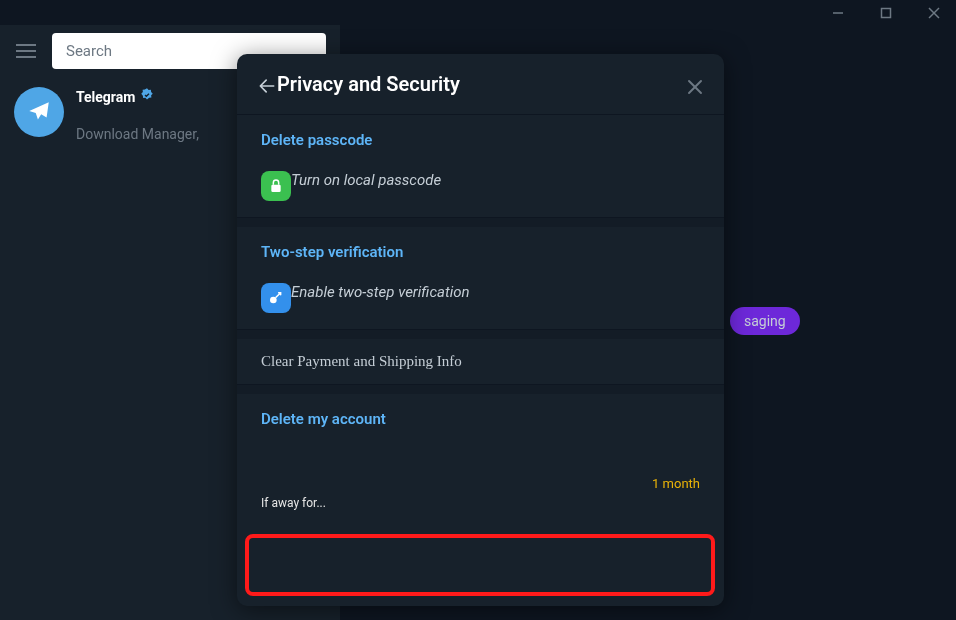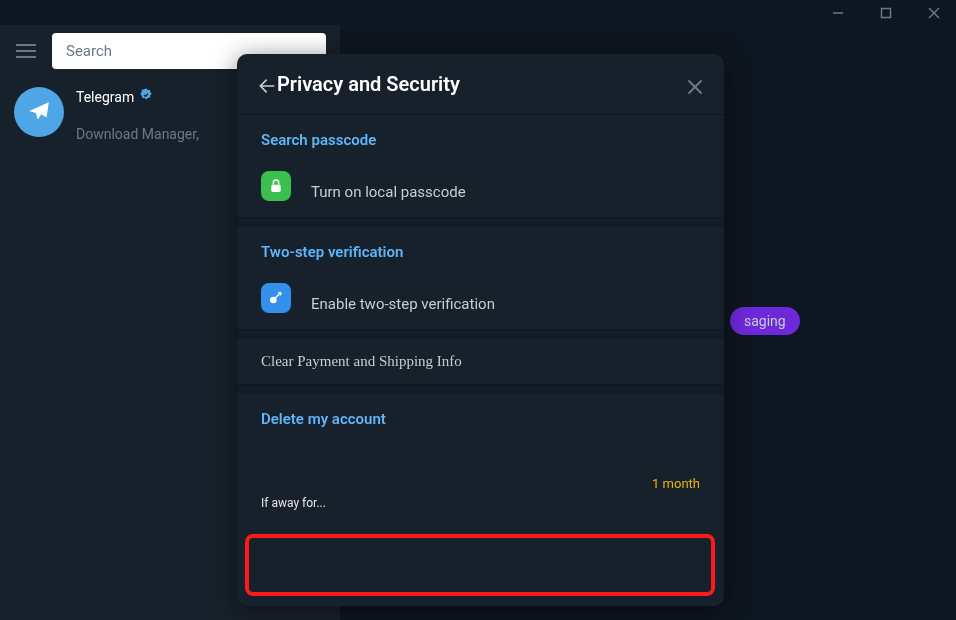--- a/index.html
+++ b/index.html
@@ -80,21 +80,21 @@
       justify-content: center;
       flex-shrink: 0;
     }
     .chat-info {
       flex: 1;
       overflow: hidden;
     }
     .chat-name {
       color: #ffffff;
       font-size: 14px;
-      font-weight: 400;
+      font-weight: 700;
       display: flex;
       align-items: center;
       gap: 4px;
     }
     .verified-badge {
       color: #4fa6e6;
       font-size: 14px;
     }
     .chat-preview {
       color: #6d7883;
@@ -162,24 +162,24 @@
       border-top: 1px solid #0e1621;
     }
     .section-header {
       color: #5eb5f7;
       font-size: 15px;
       font-weight: 600;
       padding: 16px 24px 12px 24px;
     }
     .section-item {
       display: flex;
-      align-items: flex-end;
+      align-items: flex-start;
       padding: 10px 24px 16px 24px;
-      gap: 20px;
-      cursor: pointer;
+      cursor: pointer;
+      font-style: italic;
     }
     .section-item-text {
       color: #c5ced6;
       font-size: 15px;
       padding: 14px 24px;
       cursor: pointer;
       font-family: Liberation Serif, serif;
     }
     .icon-box {
       width: 30px;
@@ -297,21 +297,21 @@
     <div class="modal-title">Privacy and Security</div>
     <div class="close-btn">
       <svg width="18" height="18" viewBox="0 0 24 24">
         <line x1="4" y1="4" x2="20" y2="20" stroke="currentColor" stroke-width="2.5" stroke-linecap="round"></line>
         <line x1="20" y1="4" x2="4" y2="20" stroke="currentColor" stroke-width="2.5" stroke-linecap="round"></line>
       </svg>
     </div>
   </div>
 
   <div class="section">
-    <div class="section-header">Search passcode</div>
+    <div class="section-header">Delete passcode</div>
     <div class="section-item">
       <div class="icon-box icon-green">
         <svg width="16" height="16" viewBox="0 0 24 24">
             <rect x="5" y="10" width="14" height="11" rx="2" fill="#ffffff"></rect>
             <path d="M8 10V7a4 4 0 018 0v3" stroke="#ffffff" stroke-width="2.2" fill="none"></path>
           </svg>
       </div>
       <div class="item-label">Turn on local passcode</div>
     </div>
   </div>

